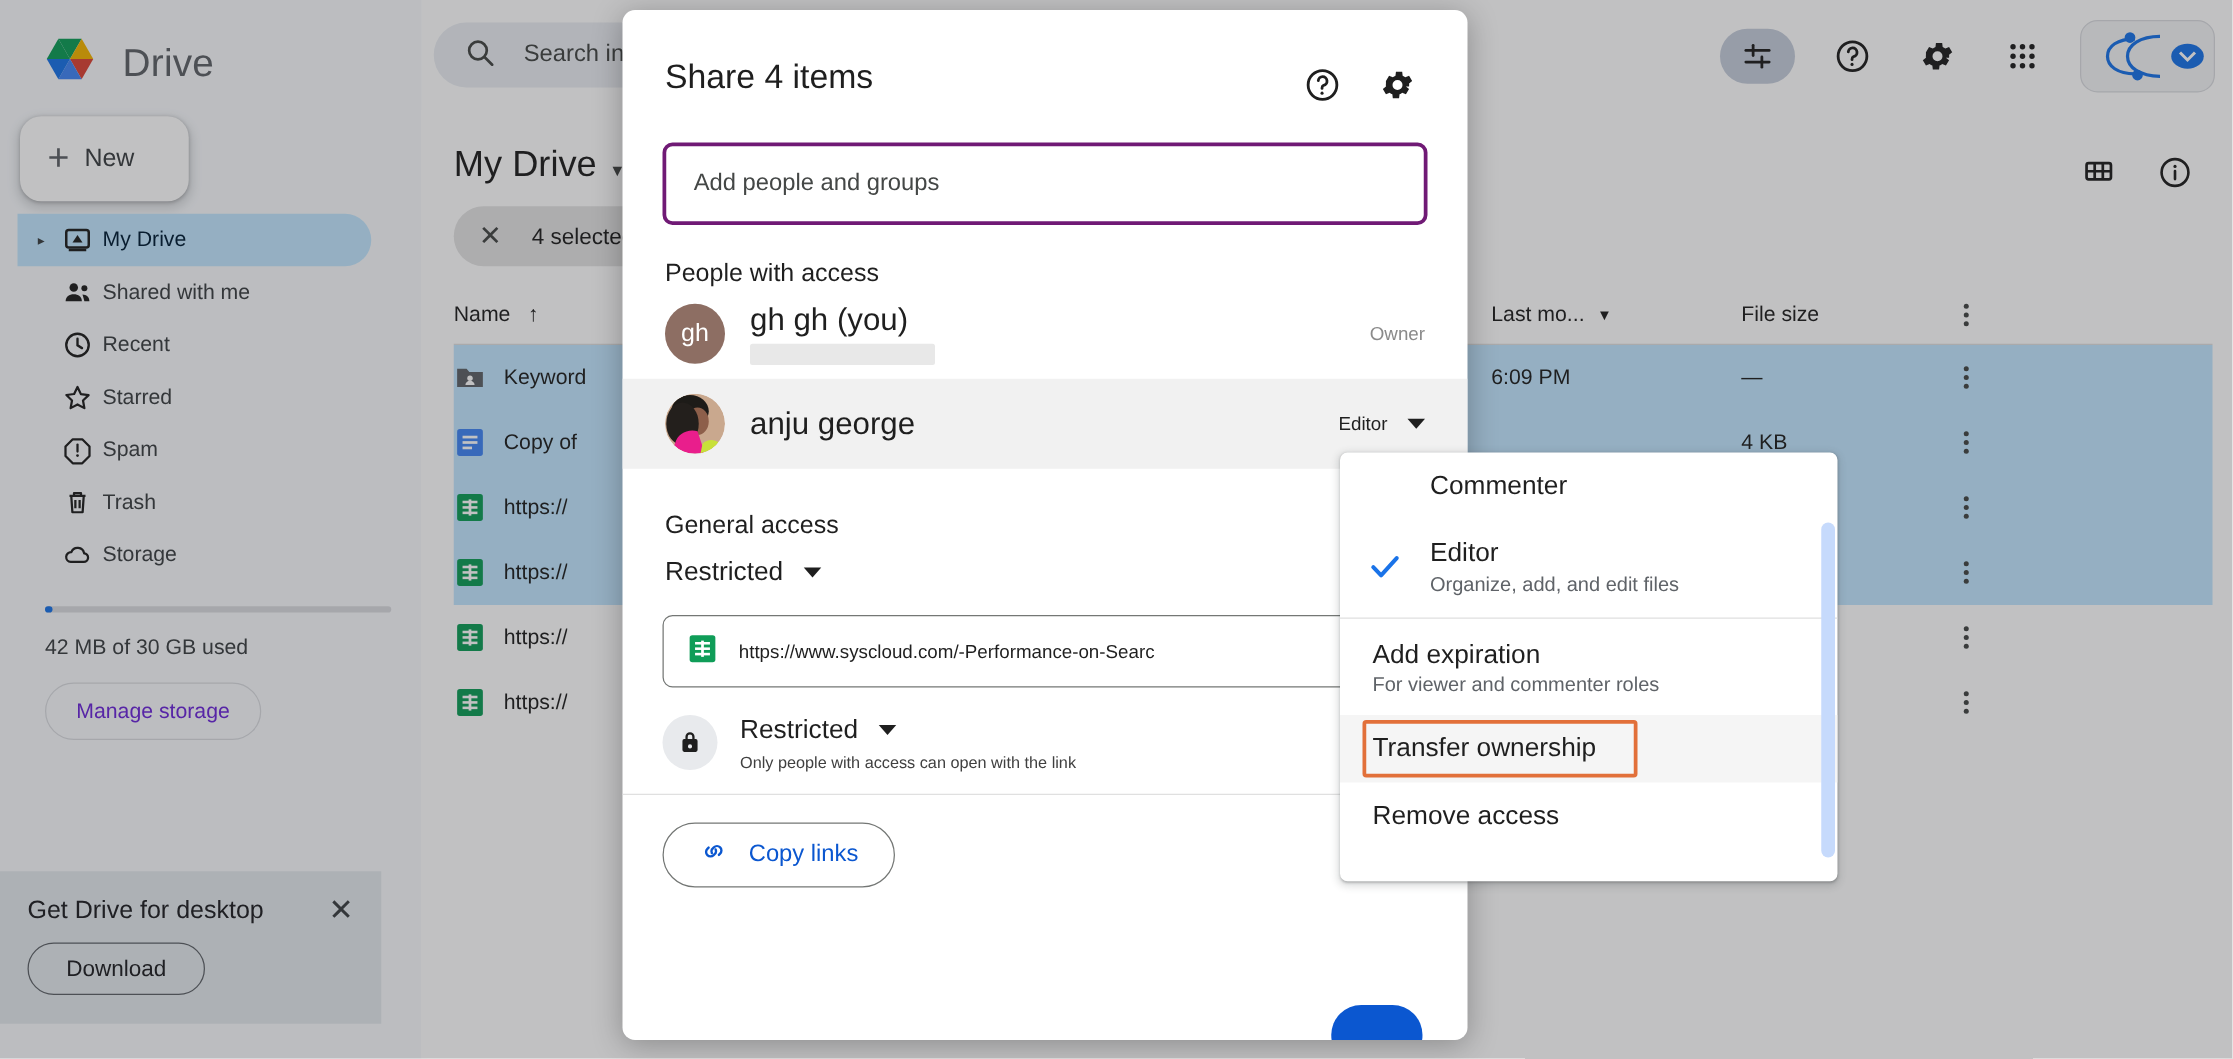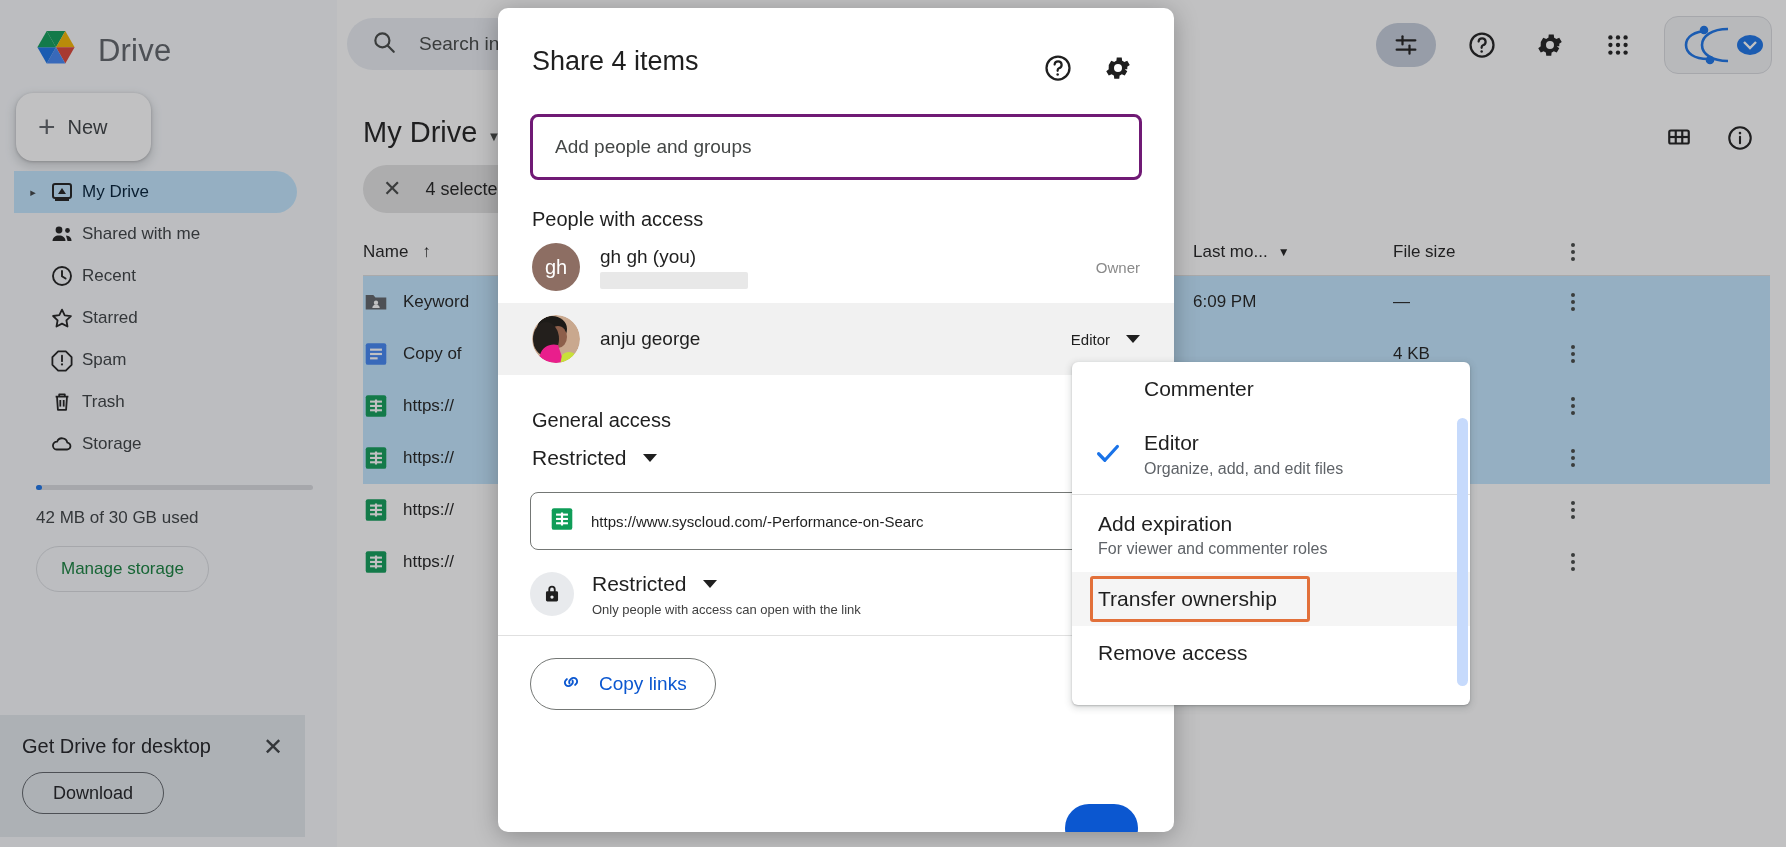--- a/index.html
+++ b/index.html
@@ -57,25 +57,25 @@
   .nav-item.active .nav-label { color: #001d35; }
   .nav-item.no-caret { padding-left: 28px; }
 
   .storage-bar-wrap { margin: 20px 24px 0 36px; }
   .storage-bar { height: 5px; border-radius: 3px; background: #dadce0; }
   .storage-bar > i { display: block; height: 5px; border-radius: 3px; width: 2%; background: #1a73e8; }
   .storage-text { margin: 18px 0 0 36px; font-size: 17px; color: #3c4043; }
   .manage-storage {
     margin: 18px 0 0 36px; display: inline-flex; align-items: center; justify-content: center;
     height: 46px; padding: 0 24px; border: 1px solid #dadce0; border-radius: 23px;
-    font-size: 17px; color: #15803d; background: transparent; cursor: pointer;
+    font-size: 17px; color: #6d28d9; background: transparent; cursor: pointer;
   }
 
   .desktop-card {
-    position: absolute; left: 0; bottom: 10px; width: 305px; height: 122px;
+    position: absolute; left: 0; bottom: 28px; width: 305px; height: 122px;
     background: #e3e9ee; padding: 20px 22px 0 22px;
   }
   .desktop-card-title { font-size: 20px; color: #202124; }
   .desktop-card-x {
     position: absolute; right: 22px; top: 20px; font-size: 24px; color: #3c4043; cursor: pointer; line-height: 1;
   }
   .download-btn {
     margin-top: 14px; display: inline-flex; align-items: center; justify-content: center;
     height: 42px; padding: 0 30px; border: 1px solid #5f6368; border-radius: 21px;
     font-size: 18px; color: #202124; background: transparent; cursor: pointer;
@@ -147,21 +147,21 @@
     font-size: 19px; color: #444746; cursor: text;
   }
 
   .section-title { margin: 28px 0 0 34px; font-size: 20px; color: #1f1f1f; }
 
   .person-row { display: flex; align-items: center; height: 72px; padding: 0 34px 0 34px; }
   .person-row.hover { background: #f1f1f1; }
   .avatar { width: 48px; height: 48px; border-radius: 50%; flex: 0 0 48px; overflow: hidden; display:flex; align-items:center; justify-content:center; }
   .avatar.initials { background: #8d6e63; color: #fff; font-size: 20px; }
   .person-meta { margin-left: 20px; flex: 1; }
-  .person-name { font-size: 19px; color: #1f1f1f; }
+  .person-name { font-size: 25px; color: #1f1f1f; }
   .person-email-redacted {
     margin-top: 4px; width: 148px; height: 17px; background: #e8e8e8; border-radius: 2px;
   }
   .person-role { font-size: 15px; color: #8a8a8a; }
   .person-role.editable { color: #1f1f1f; display: flex; align-items: center; gap: 16px; cursor: pointer; }
   .tri { width: 0; height: 0; border-left: 7px solid transparent; border-right: 7px solid transparent; border-top: 8px solid #1f1f1f; }
 
   .ga-title { margin: 34px 0 0 34px; font-size: 20px; color: #1f1f1f; }
   .ga-select { margin: 14px 0 0 34px; display: inline-flex; align-items: center; gap: 16px; font-size: 21px; color: #1f1f1f; cursor: pointer; }
 

